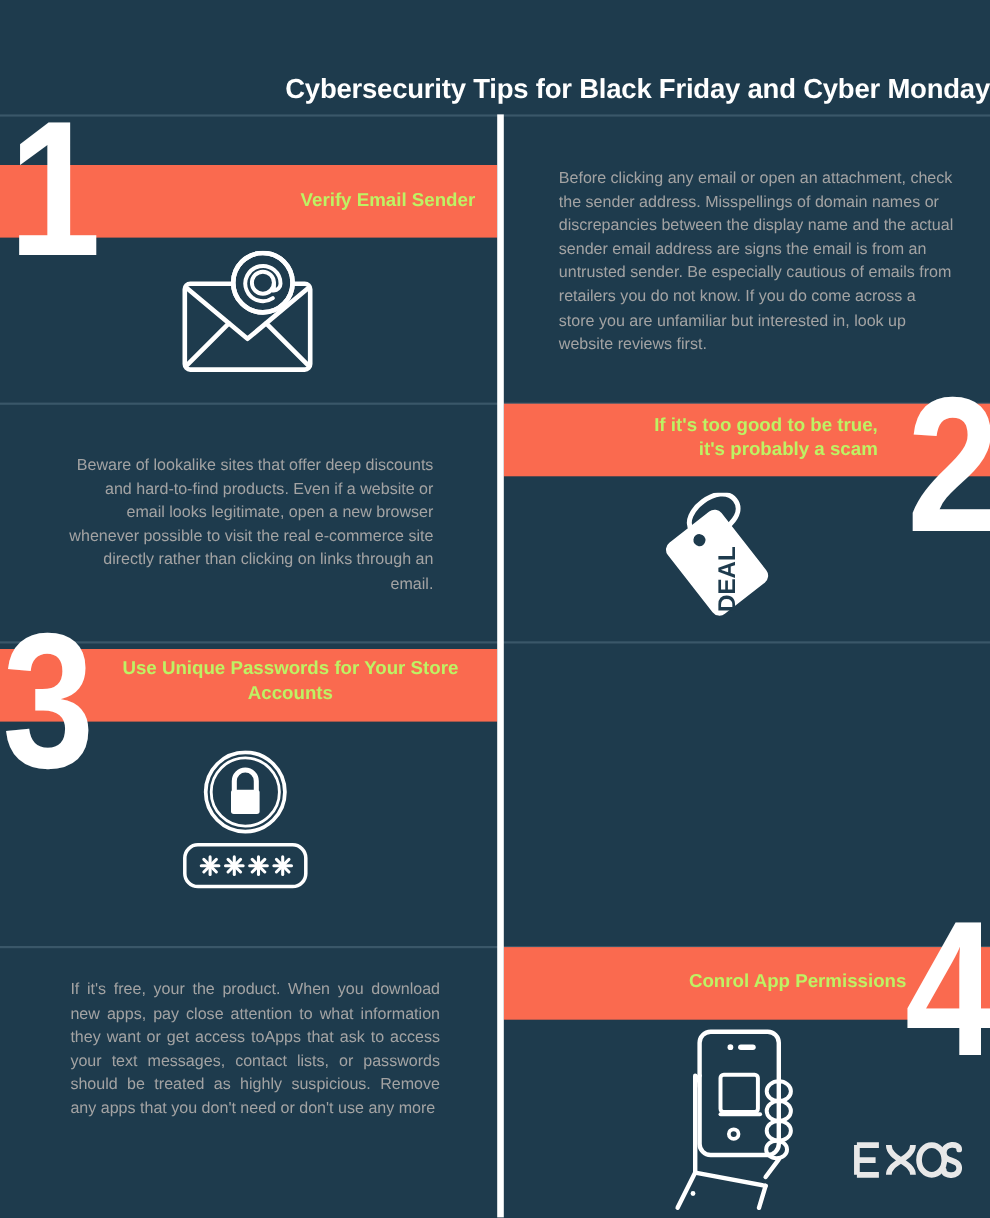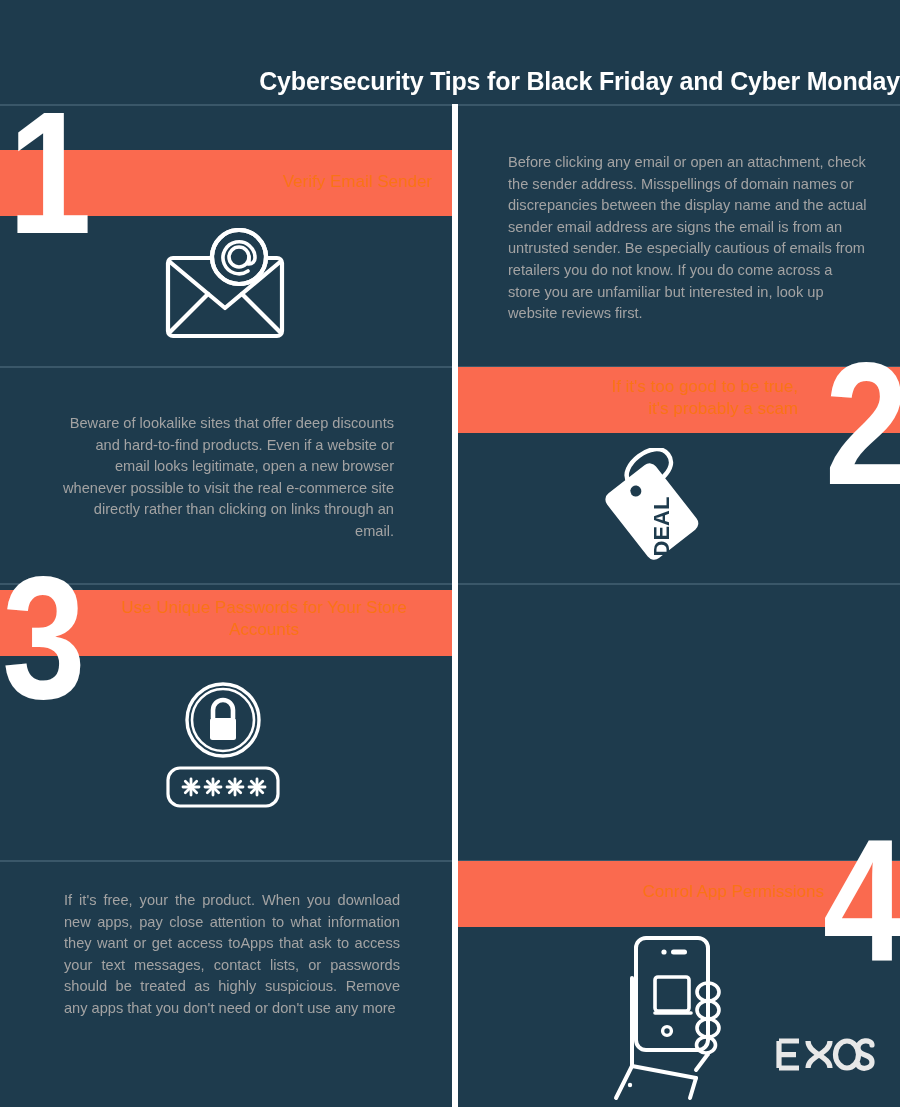--- a/index.html
+++ b/index.html
@@ -55,22 +55,22 @@
     background: #fa6a4f;
     z-index: 3;
   }
   .bar-1 { top: 150px; left: 0;   width: 452px; }
   .bar-2 { top: 367px; left: 458px; width: 442px; }
   .bar-3 { top: 590px; left: 0;   width: 452px; }
   .bar-4 { top: 861px; left: 458px; width: 442px; }
 
   .bar-label {
     position: absolute;
-    color: #f97316;
-    font-weight: normal;
+    color: #bef264;
+    font-weight: bold;
     font-size: 17px;
     line-height: 22px;
     z-index: 5;
     white-space: pre-line;
   }
   .bl-1 { top: 171px; left: 0;   width: 432px; text-align: right; }
   .bl-2 { top: 376px; left: 468px; width: 330px; text-align: right; }
   .bl-3 { top: 597px; left: 91px; width: 346px; text-align: center; }
   .bl-4 { top: 881px; left: 494px; width: 330px; text-align: right; }
 

